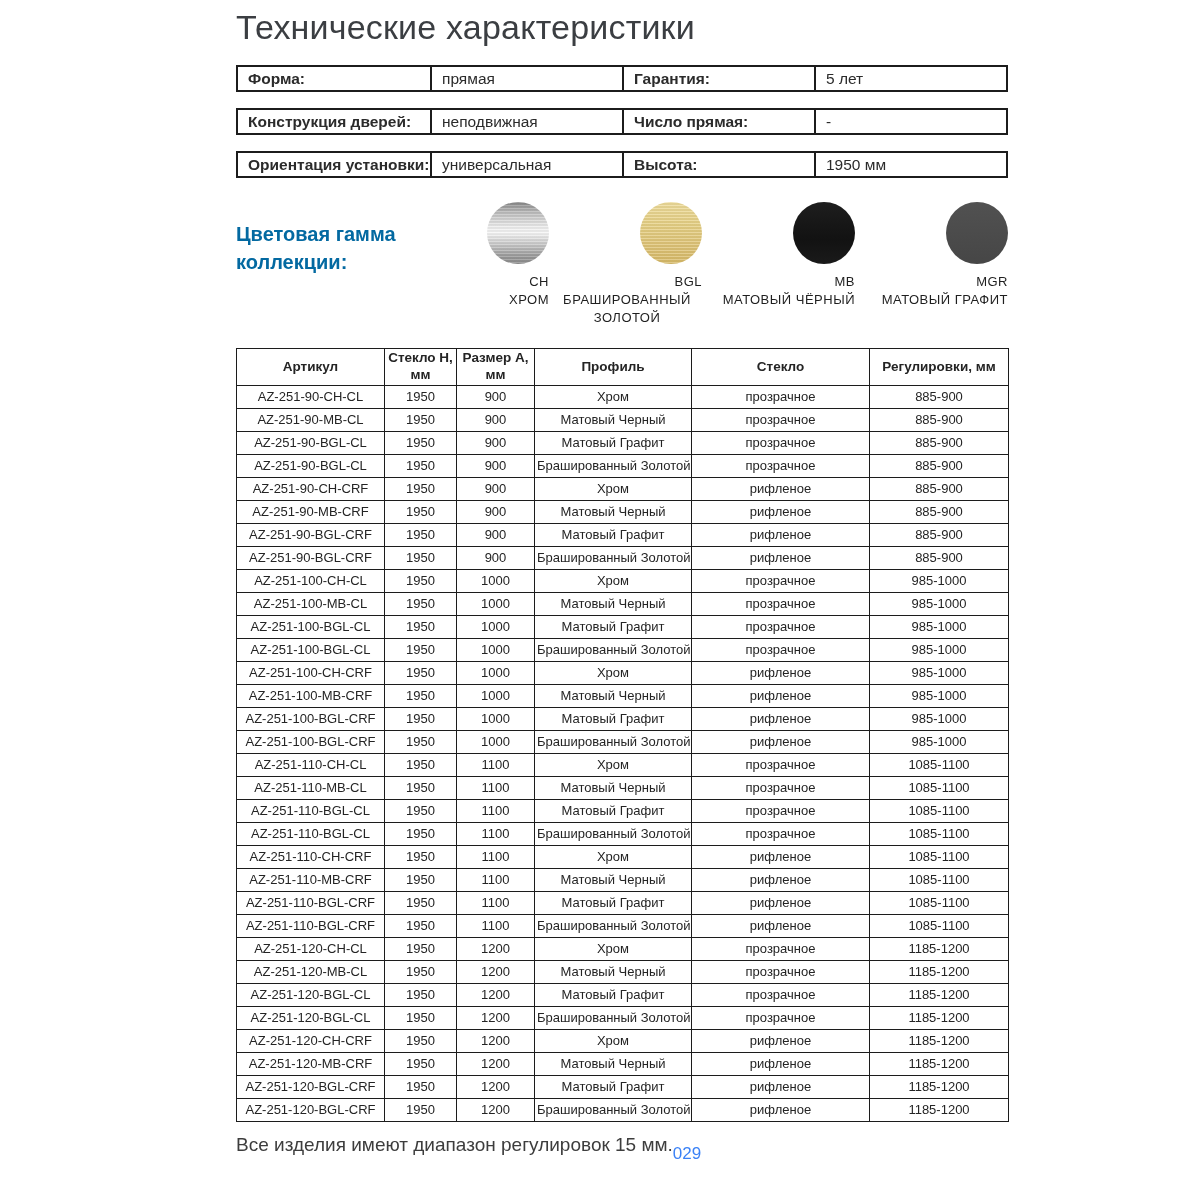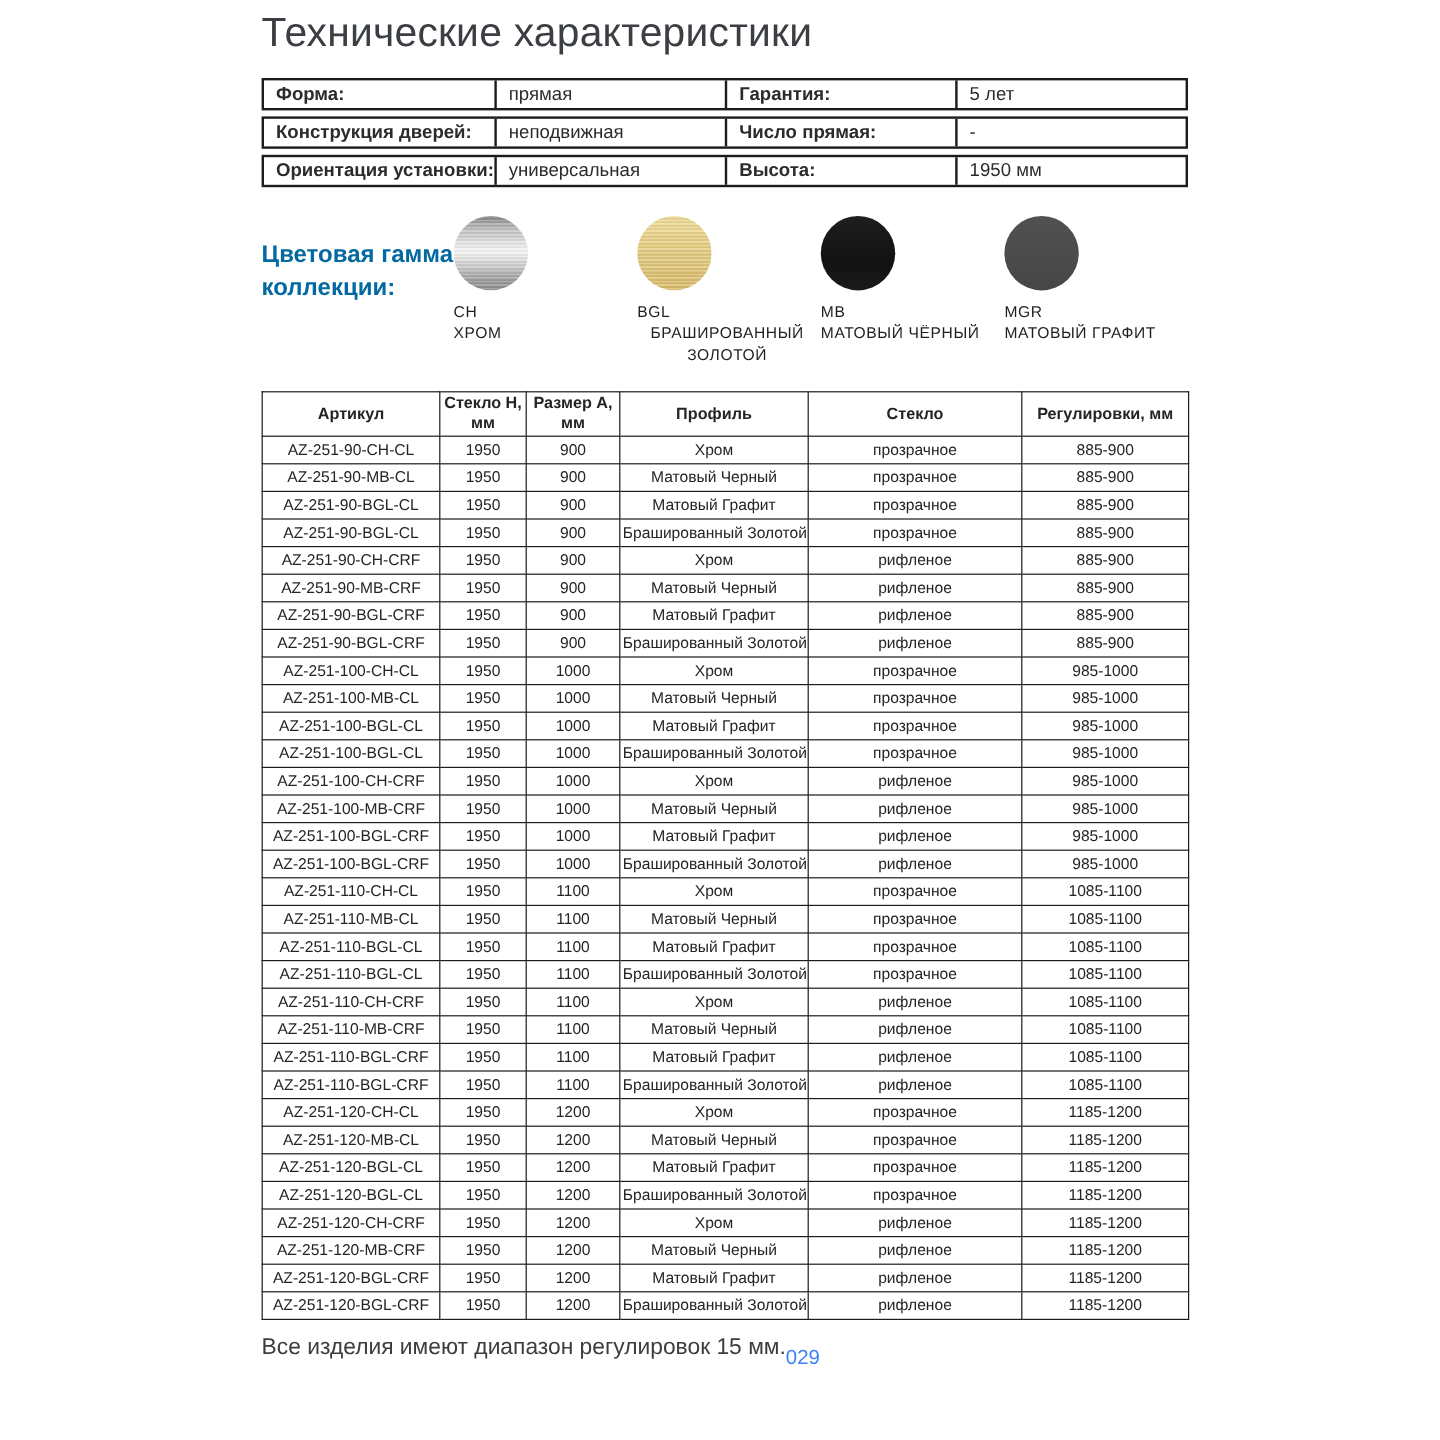--- a/index.html
+++ b/index.html
@@ -1,36 +1,36 @@
 <!DOCTYPE html>
 <html lang="ru"><head>
 <meta charset="utf-8">
 <style>
   * { margin:0; padding:0; box-sizing:border-box; }
   html,body { width:1200px; height:1200px; background:#ffffff;
     font-family:"Liberation Sans", sans-serif; color:#2b2b2b; }
   .page { position:relative; width:1200px; height:1200px; background:#fff; overflow:hidden; }
-  .content { position:absolute; left:218px; top:0; width:772px; }
+  .content { position:absolute; left:236px; top:0; width:772px; }
 
   .page-title { margin-top:8px; font-size:34px; font-weight:400; color:#3b3e42; letter-spacing:0.2px; }
 
   
-  .spec-table { margin-top:18px; display:flex; flex-direction:column; gap:5px; }
+  .spec-table { margin-top:18px; display:flex; flex-direction:column; gap:16px; }
   .spec-row { display:flex; border:2px solid #1c1c1c; height:27px; }
   .spec-cell { width:25%; display:flex; align-items:center; padding:0 10px;
     font-size:15.5px; border-left:2px solid #1c1c1c; white-space:nowrap; overflow:hidden; }
   .spec-cell:first-child { border-left:none; }
   .spec-label { font-weight:bold; }
 
   
   .colors-row { margin-top:24px; display:flex; }
   .colors-heading { width:190px; font-size:20px; font-weight:bold; line-height:1.4;
     padding-top:18px; color:#0369a1; }
   .swatches { display:flex; }
-  .swatch { width:153px; display:flex; flex-direction:column; align-items:flex-start; }
+  .swatch { width:153px; display:flex; flex-direction:column; align-items:flex-end; }
   .swatch-circle { width:62px; height:62px; border-radius:50%; }
   .sw-chrome { background:
       repeating-linear-gradient(180deg, rgba(255,255,255,0.18) 0 1px, rgba(0,0,0,0.06) 1.5px 3px),
       linear-gradient(180deg,#878787 0%,#bcbcbc 16%,#efefef 40%,#f7f7f7 50%,#d0d0d0 66%,#9b9b9b 88%,#8e8e8e 100%); }
   .sw-black { background:linear-gradient(180deg,#1e1e1e 0%,#121212 60%,#1a1a1a 100%); }
   .sw-gold { background:
       repeating-linear-gradient(180deg, rgba(255,255,255,0.22) 0 1px, rgba(0,0,0,0.05) 1.5px 3px),
       linear-gradient(180deg,#eedc9a 0%,#e7d185 35%,#dfc477 70%,#d8bb68 100%); }
   .sw-graphite { background:linear-gradient(180deg,#515151 0%,#464646 100%); }
   .swatch-code { margin-top:10px; font-size:13px; letter-spacing:0.5px; color:#1f1f1f; }

